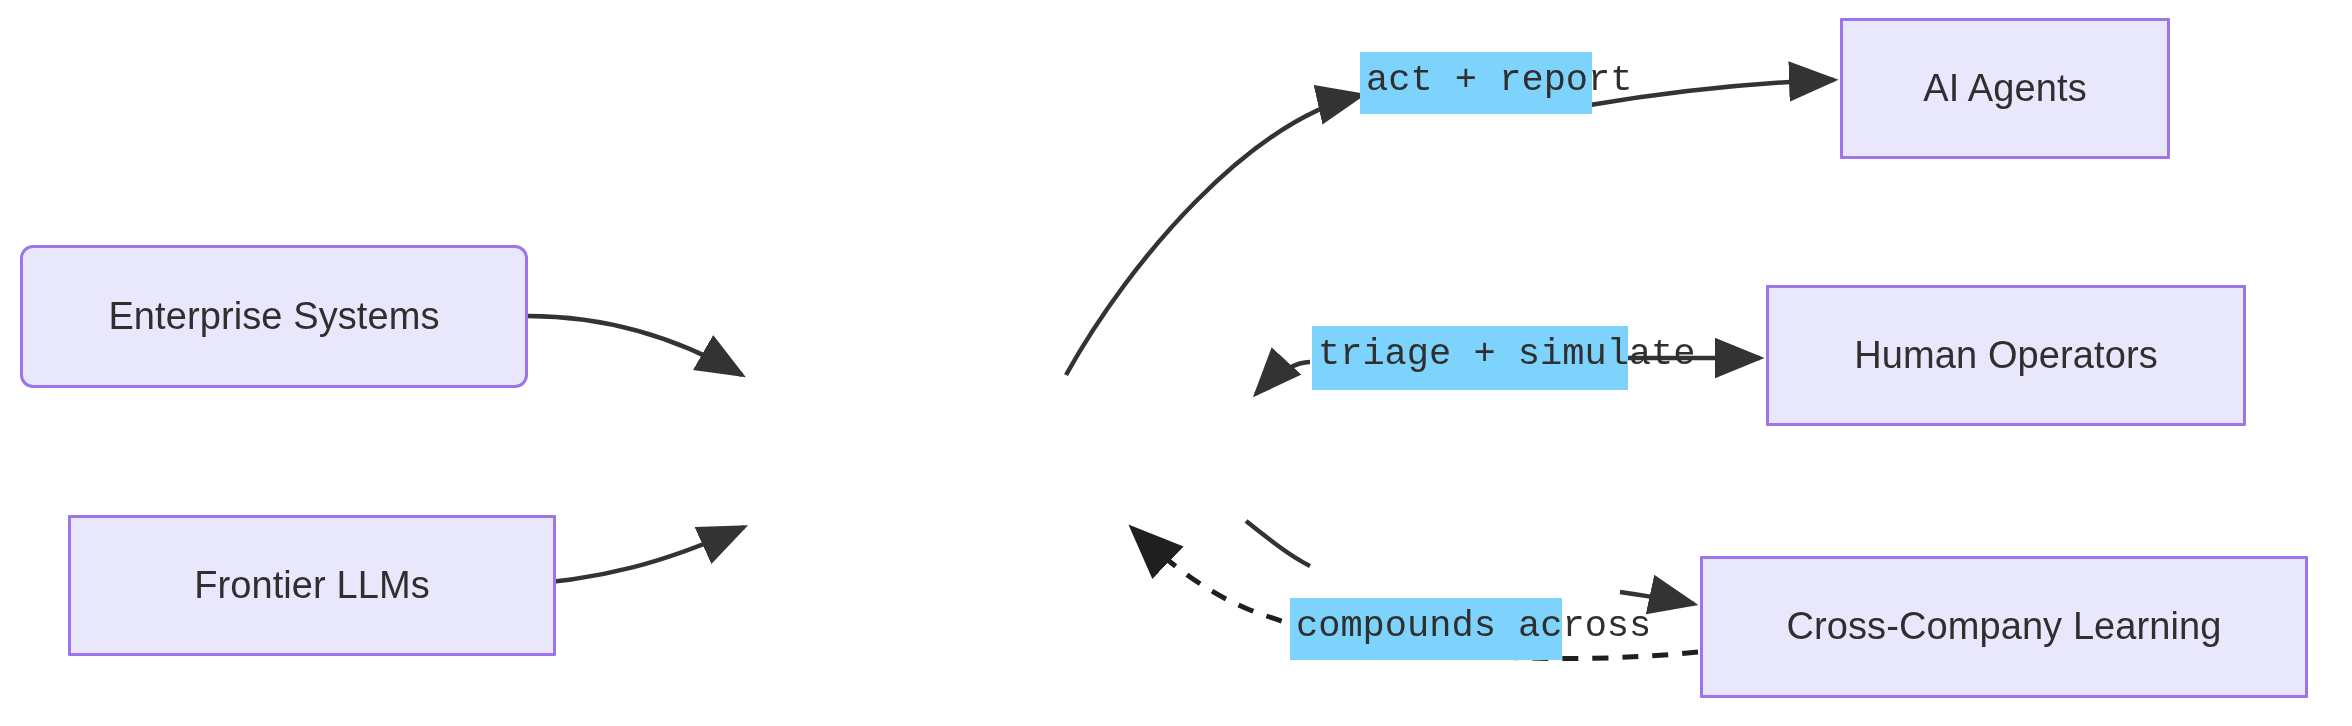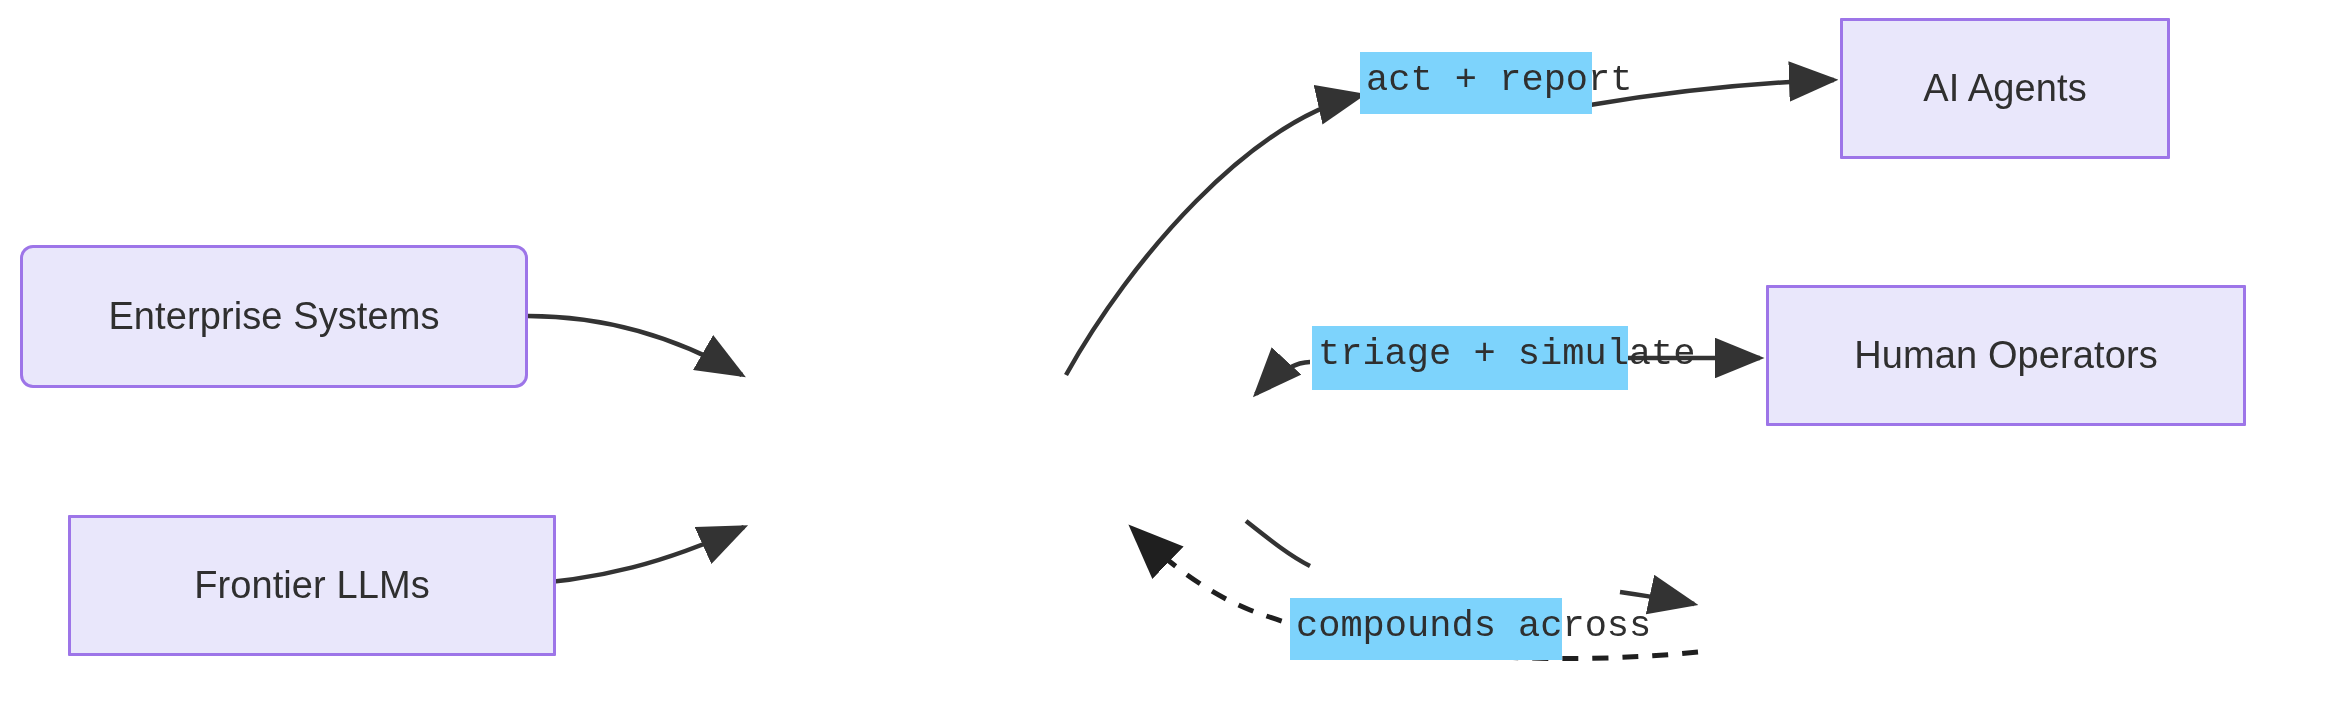--- a/index.html
+++ b/index.html
@@ -96,20 +96,23 @@
 
 
   <div class="node" style="left:1840px; top:18px; width:330px; height:141px;">
     <span class="node-label">AI Agents</span>
   </div>
 
   <div class="node" style="left:1766px; top:285px; width:480px; height:141px;">
     <span class="node-label">Human Operators</span>
   </div>
 
+  <div class="node" style="left:1700px; top:556px; width:608px; height:142px;">
+    <span class="node-label">Cross-Company Learning</span>
+  </div>
 
   <div class="edge-label" style="left:1360px; top:52px; width:232px; height:62px;">act + report</div>
 
   <div class="edge-label" style="left:1312px; top:326px; width:316px; height:64px;">triage + simulate</div>
 
   <div class="edge-label" style="left:1290px; top:554px; width:272px; height:62px;margin-top:44px;">compounds across</div>
 
 </div>
 
 </body></html>

